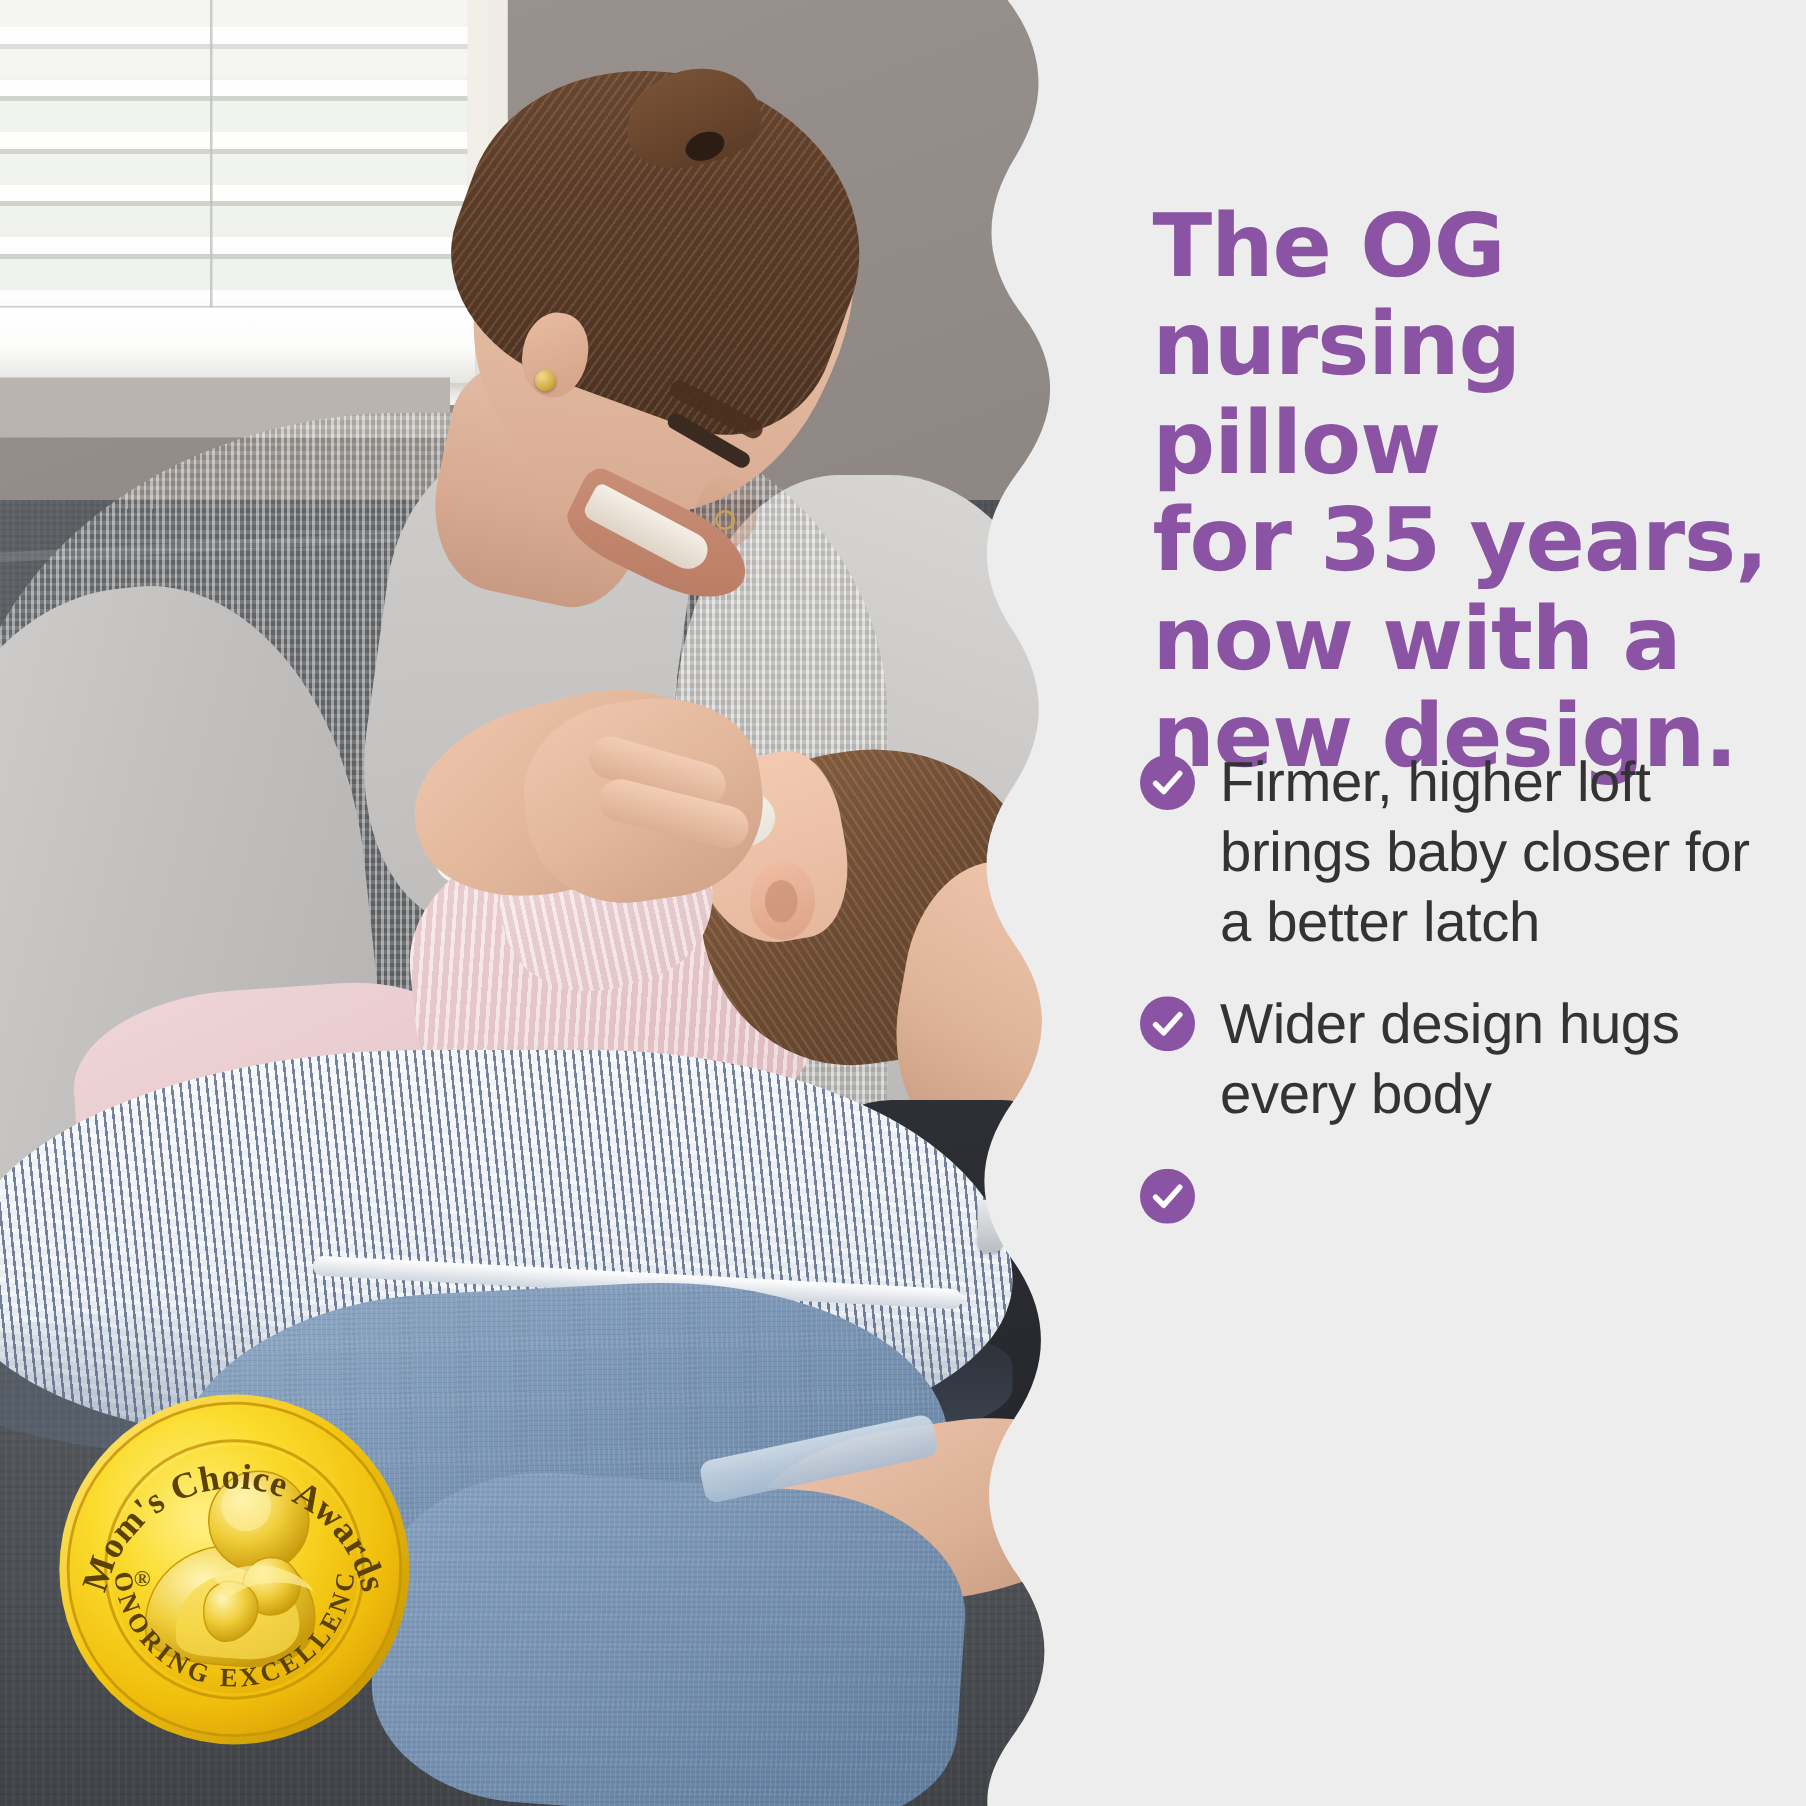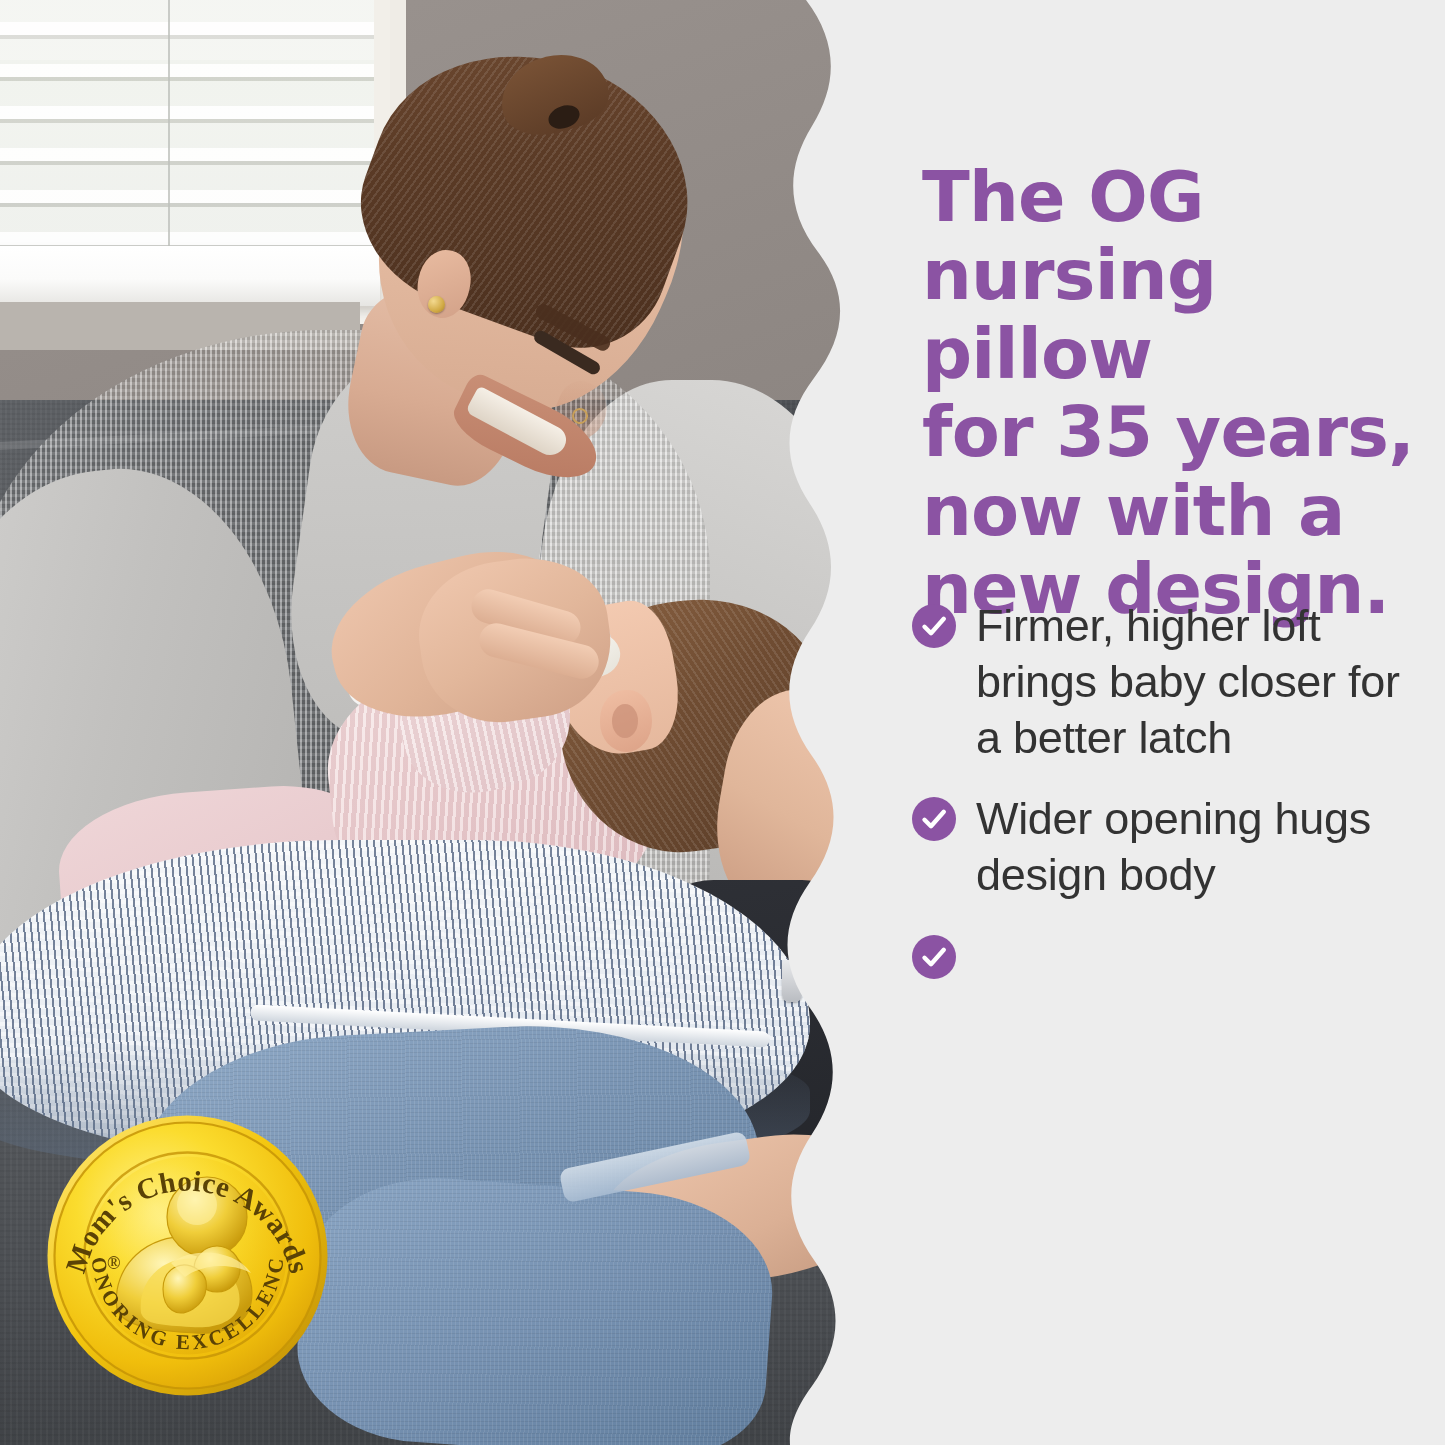--- a/index.html
+++ b/index.html
@@ -619,21 +619,21 @@
         <span class="benefit-text">Firmer, higher loft brings baby closer for a better latch</span>
       </li>
 
       <li class="benefit">
         <span class="check-badge">
           <svg viewBox="0 0 44 44" aria-hidden="true">
             <circle cx="22" cy="22" r="22" fill="#8B53A3"></circle>
             <path d="M12.5 22.8 L19 29.2 L31.8 14.8" fill="none" stroke="#ffffff" stroke-width="4.4" stroke-linecap="round" stroke-linejoin="round"></path>
           </svg>
         </span>
-        <span class="benefit-text">Wider opening hugs design body</span>
+        <span class="benefit-text">Wider design hugs every body</span>
       </li>
 
       <li class="benefit">
         <span class="check-badge">
           <svg viewBox="0 0 44 44" aria-hidden="true">
             <circle cx="22" cy="22" r="22" fill="#8B53A3"></circle>
             <path d="M12.5 22.8 L19 29.2 L31.8 14.8" fill="none" stroke="#ffffff" stroke-width="4.4" stroke-linecap="round" stroke-linejoin="round"></path>
           </svg>
         </span>
       </li>

